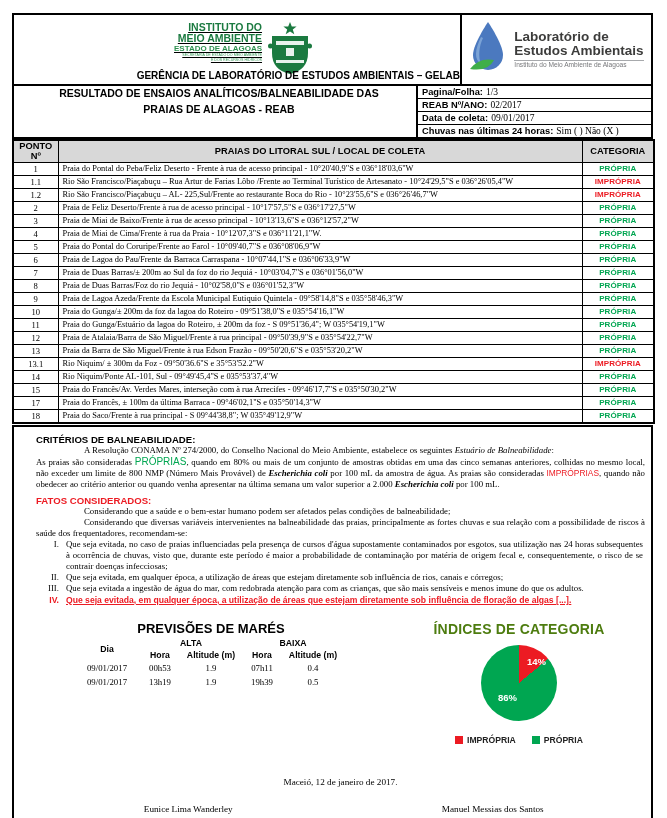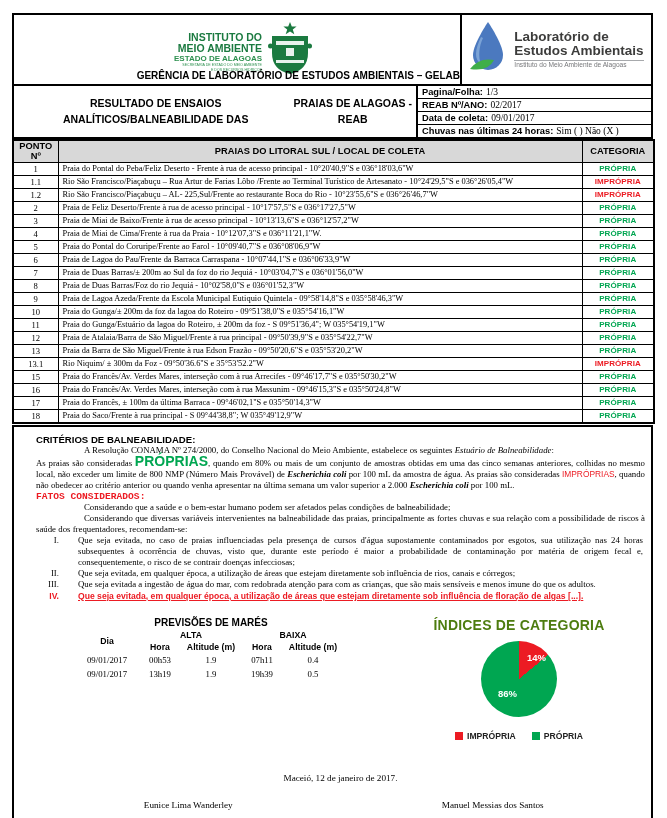--- a/index.html
+++ b/index.html
@@ -9,36 +9,36 @@
   }
   *{margin:0;padding:0;box-sizing:border-box;}
   body{background:#fff;}
   .page{position:relative;width:667px;height:818px;background:#fff;overflow:hidden;
         font-family:"Liberation Serif", serif;color:#000;}
   .doc{position:absolute;left:12px;top:13px;width:641px;}
 
   
   .boxA{display:flex;border:2px solid #000;height:73px;background:#fff;}
   .cellA-left{position:relative;flex:0 0 448px;border-right:2px solid #000;}
-  .ima-wrap{position:absolute;left:160px;top:7px;display:flex;align-items:center;gap:5px;}
+  .ima-wrap{position:absolute;left:160px;top:7px;display:flex;align-items:flex-start;gap:5px;text-decoration:underline;}
   .ima-text{text-align:right;line-height:1.05;}
   .ima-text .l1{font-family:"Liberation Sans",sans-serif;font-weight:bold;font-size:10.5px;color:var(--logo-green);}
   .ima-text .l2{font-family:"Liberation Sans",sans-serif;font-weight:bold;font-size:8px;color:var(--logo-green2);margin-top:1px;}
   .ima-text .l3{font-family:"Liberation Sans",sans-serif;font-size:3.6px;color:var(--logo-green2);margin-top:1px;}
   .gerencia{position:absolute;left:0;right:0;bottom:3px;text-align:right;
             font-family:"Liberation Sans",sans-serif;font-weight:bold;font-size:10px;}
   .cellA-right{flex:1;display:flex;align-items:center;justify-content:center;gap:7px;padding:4px;}
   .gelab-text{line-height:1.02;}
   .gelab-text .t1{font-family:"Liberation Sans",sans-serif;font-weight:bold;font-size:13.5px;color:var(--dark);}
   .gelab-text .sub{font-family:"Liberation Sans",sans-serif;font-size:6.6px;color:var(--subtle);
                    border-top:1px solid var(--line);margin-top:2px;padding-top:1.5px;}
 
   
   .boxB{display:flex;border:2px solid #000;border-top:none;height:53px;}
-  .titleCell{flex:0 0 404px;border-right:2px solid #000;display:flex;flex-direction:row;
+  .titleCell{flex:0 0 404px;border-right:2px solid #000;display:flex;flex-direction:column;
              align-items:center;text-align:center;
              font-family:"Liberation Sans",sans-serif;font-weight:bold;font-size:10.5px;line-height:1.5;padding-left:8px;}
   .infoCell{flex:1;display:flex;flex-direction:column;}
   .info-row{flex:1;display:flex;align-items:center;border-bottom:1.5px solid #000;padding-left:4px;
             white-space:nowrap;overflow:hidden;}
   .info-row:last-child{border-bottom:none;}
   .info-row .lbl{font-family:"Liberation Sans",sans-serif;font-weight:bold;font-size:9.3px;}
   .info-row .val{font-size:9.5px;margin-left:3px;}
 
   
@@ -50,36 +50,36 @@
   td.ponto{text-align:center;font-size:8.6px;height:12px;line-height:12px;}
   td.local{font-size:8.4px;padding:0 0 0 4px;height:12px;line-height:12px;}
   td.cat{text-align:center;font-family:"Liberation Sans",sans-serif;font-weight:bold;font-size:8px;
          height:12px;line-height:12px;letter-spacing:.1px;}
   td.cat.g{color:var(--green);} td.cat.r{color:var(--red);}
 
   
   .boxD{border:2px solid #000;border-top:2px solid #000;height:404px;overflow:hidden;
         padding:7px 6px 0 22px;margin-top:1px;}
   .crit-h{font-family:"Liberation Sans",sans-serif;font-weight:bold;font-size:9.6px;}
-  .fatos-h{font-family:Liberation Mono, monospace;font-weight:bold;font-size:9.6px;color:var(--red);}
+  .fatos-h{font-family:Liberation Sans, sans-serif;font-weight:bold;font-size:9.6px;color:var(--red);margin-top:5px;}
   .para{font-size:8.8px;line-height:11px;text-align:justify;}
   .indent{text-indent:48px;}
   .seg-b{font-weight:bold;} .seg-i{font-style:italic;}
-  .seg-g{color:var(--green);font-weight:bold;font-family:"Liberation Sans",sans-serif;font-size:14px;}
+  .seg-g{color:var(--green);font-weight:normal;font-family:"Liberation Sans",sans-serif;font-size:10px;}
   .seg-r{color:var(--red);font-weight:normal;font-family:"Liberation Sans",sans-serif;font-size:8.4px;margin-top:35px;}
   .fitem{display:flex;font-size:8.8px;line-height:11px;}
   .fitem .num{flex:0 0 30px;text-align:right;padding-right:7px;}
-  .fitem .txt{flex:1;text-align:justify;padding-right:2px;margin-left:12px;}
+  .fitem .txt{flex:1;text-align:justify;padding-right:2px;}
   .fitem.red{color:var(--red);font-family:"Liberation Sans",sans-serif;font-weight:bold;font-size:8.6px;line-height:13px;}
   .fitem.red .txt{text-decoration:underline;}
 
   
   .bottom-row{position:relative;height:138px;margin-top:14px;}
   .tide{position:absolute;left:38px;top:0;width:260px;}
-  .tide-title{text-align:center;font-family:"Liberation Sans",sans-serif;font-weight:bold;font-size:10px;width:230px;margin-left:22px;}
+  .tide-title{text-align:center;font-family:"Liberation Sans",sans-serif;font-weight:bold;font-size:13px;width:230px;margin-left:22px;}
   .tide-grid{display:grid;grid-template-columns:66px 40px 62px 40px 62px;margin-top:1px;}
   .tg{font-family:"Liberation Sans",sans-serif;font-weight:bold;font-size:8.7px;text-align:center;line-height:12px;}
   .tg.dia{grid-row:1/3;align-self:center;}
   .tg.span2{grid-column:span 2;}
   .td-cell{font-size:8.8px;text-align:center;line-height:14px;}
 
   .chart{position:absolute;left:358px;top:0;width:250px;text-align:center;}
   .chart-title{font-family:"Liberation Sans",sans-serif;font-weight:bold;font-size:14px;letter-spacing:.2px;color:#4d7c0f;}
   .pie-wrap{position:relative;width:76px;height:76px;margin:8px auto 0 auto;}
   .pie{width:76px;height:76px;border-radius:50%;
@@ -257,27 +257,27 @@
             <td class="ponto">13</td>
             <td class="local">Praia da Barra de São Miguel/Frente à rua Edson Frazão - 09°50'20,6"S e 035°53'20,2"W</td>
             <td class="cat g">PRÓPRIA</td>
           </tr>
           <tr>
             <td class="ponto">13.1</td>
             <td class="local">Rio Niquim/ ± 300m da Foz - 09°50'36.6"S e 35°53'52.2"W</td>
             <td class="cat r">IMPRÓPRIA</td>
           </tr>
           <tr>
+            <td class="ponto">14</td>
+            <td class="local">Rio Niquim/Ponte AL-101, Sul - 09°49'45,4"S e 035°53'37,4"W</td>
+            <td class="cat g">PRÓPRIA</td>
+          </tr>
+          <tr>
             <td class="ponto">15</td>
             <td class="local">Praia do Francês/Av. Verdes Mares, interseção com à rua Arrecifes - 09°46'17,7"S e 035°50'30,2"W</td>
-            <td class="cat g">PRÓPRIA</td>
-          </tr>
-          <tr>
-            <td class="ponto">16</td>
-            <td class="local">Praia do Francês/Av. Verdes Mares, interseção com à rua Massunim - 09°46'15,3"S e 035°50'24,8"W</td>
             <td class="cat g">PRÓPRIA</td>
           </tr>
           <tr>
             <td class="ponto">17</td>
             <td class="local">Praia do Francês, ± 100m da última Barraca - 09°46'02,1"S e 035°50'14,3"W</td>
             <td class="cat g">PRÓPRIA</td>
           </tr>
           <tr>
             <td class="ponto">18</td>
             <td class="local">Praia do Saco/Frente à rua principal - S 09°44'38,8"; W 035°49'12,9"W</td>

